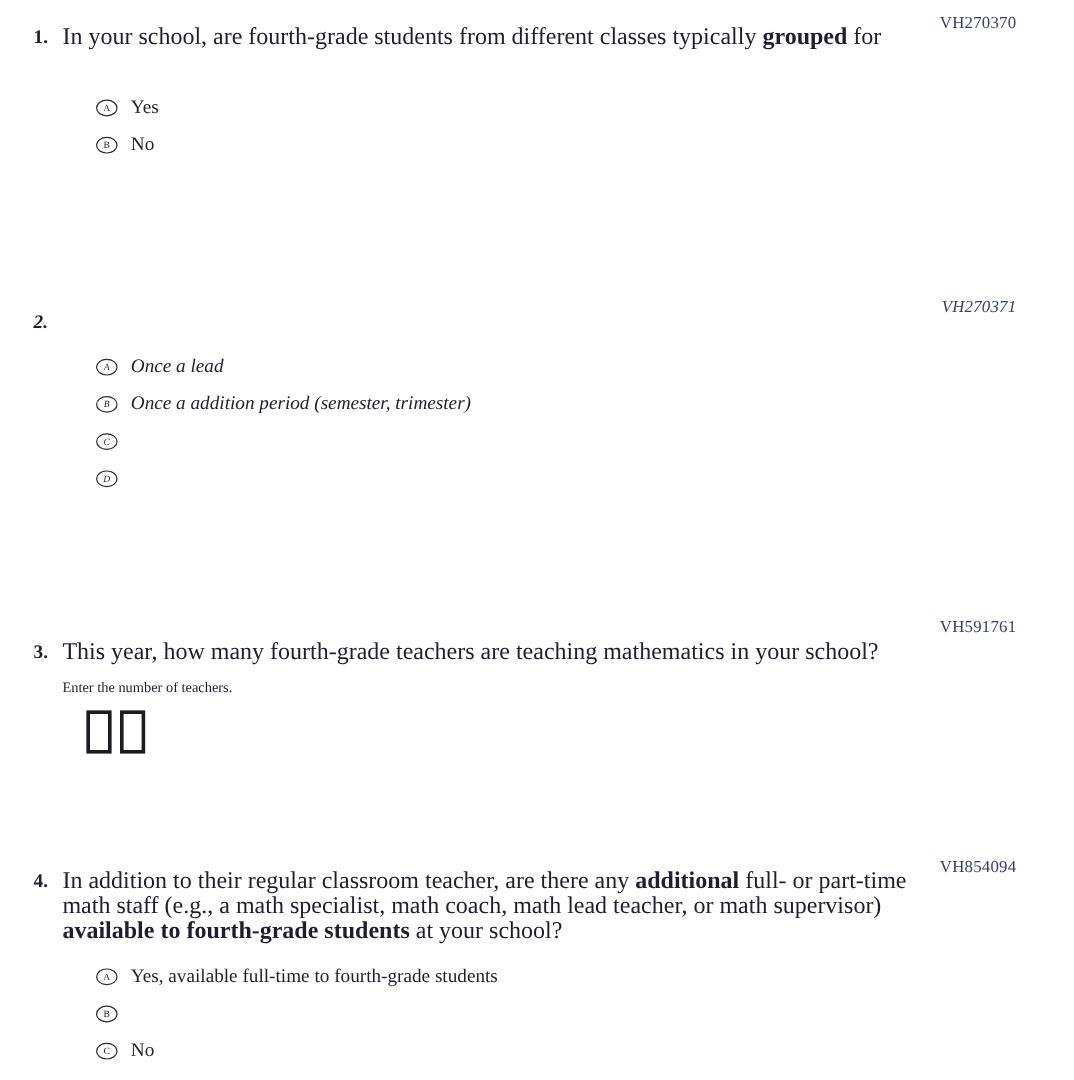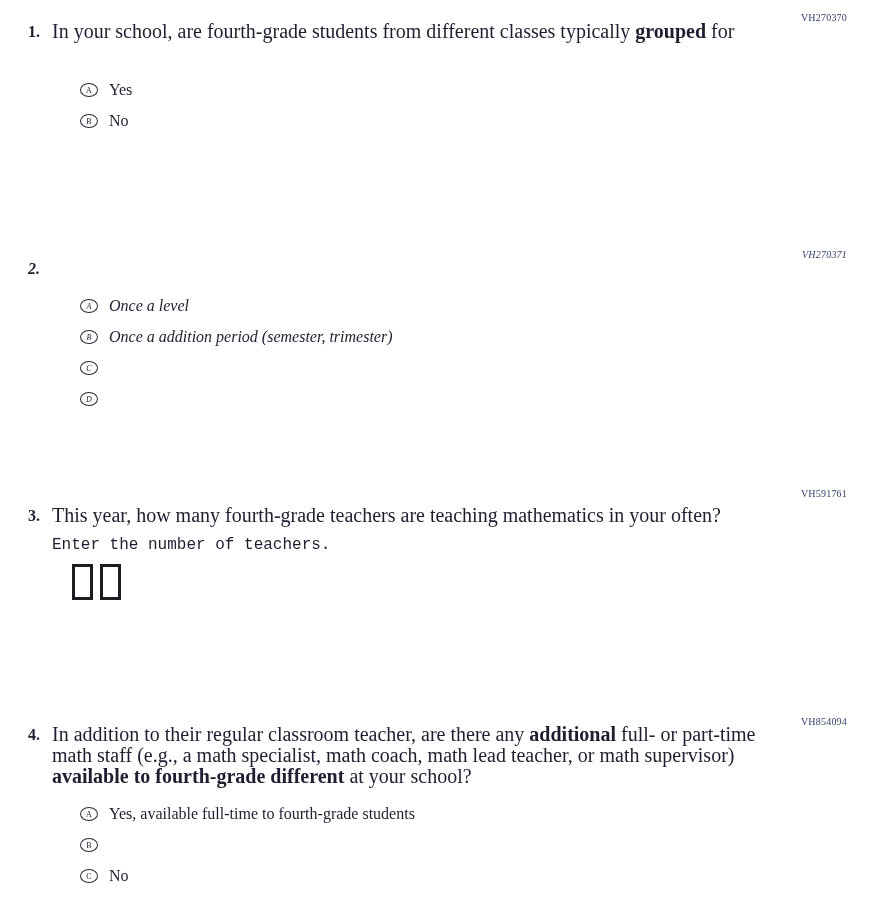--- a/index.html
+++ b/index.html
@@ -15,28 +15,28 @@
     font-family: "Liberation Serif", serif;
     color: #1e1e30;
   }
   .question {
     position: absolute;
     left: 28px;
     right: 28px;
   }
   .q1 { top: 12px; }
   .q2 { top: 249px; font-style: italic; }
-  .q3 { top: 488px; }
+  .q3 { top: 516px; }
   .q4 { top: 716px; }
 
   .code {
     position: absolute;
     top: 0;
     right: 20px;
-    font-size: 10px;
+    font-size: 14px;
     letter-spacing: 0.2px;
     color: #35406e;
   }
   .q-row {
     display: flex;
     margin-top: 9px;
   }
   .q3 .q-row { margin-top: 17px; }
   .q4 .q-row { margin-top: 8px; }
 
@@ -50,23 +50,22 @@
   .q-text {
     font-size: 20px;
     line-height: 21px;
     max-width: 710px;
   }
   .bold { font-weight: bold; }
 
   .q-subtext {
     margin-left: 24px;
     margin-top: 9px;
-    font-size: 16px;
-    line-height: 21px;
-    font-family: Liberation Mono, monospace;
+    font-size: 12px;
+    line-height: 21px;
   }
 
   .options {
     margin-top: 16px;
     margin-left: 52px;
   }
   .option {
     display: flex;
     align-items: center;
     height: 21px;
@@ -142,21 +141,21 @@
     <div class="code">VH270371</div>
     <div class="q-row">
       <div class="q-num">2.</div>
     </div>
 
     <div class="options">
   <div class="option">
     <span class="bubble">
             <span class="bubble-letter">A</span>
           </span>
-    <span class="option-label">Once a level</span>
+    <span class="option-label">Once a lead</span>
   </div>
 
   <div class="option">
     <span class="bubble">
             <span class="bubble-letter">B</span>
           </span>
     <span class="option-label">Once a addition period (semester, trimester)</span>
   </div>
 
   <div class="option">
@@ -171,35 +170,35 @@
           </span>
   </div>
 </div>
 
   </section>
 
   <section class="question q3">
     <div class="code">VH591761</div>
     <div class="q-row">
       <div class="q-num">3.</div>
-      <div class="q-text"><span>This year, how many fourth-grade teachers are teaching mathematics in your often?</span></div>
+      <div class="q-text"><span>This year, how many fourth-grade teachers are teaching mathematics in your school?</span></div>
     </div>
     <div class="q-subtext">Enter the number of teachers.</div>
 
     <div class="entry">
         <div class="digit-box"></div>
         <div class="digit-box"></div>
       </div>
   </section>
 
   <section class="question q4">
     <div class="code">VH854094</div>
     <div class="q-row">
       <div class="q-num">4.</div>
-      <div class="q-text"><span>In addition to their regular classroom teacher, are there any </span><span class="bold">additional</span><span> full- or part-time</span><br><span>math staff (e.g., a math specialist, math coach, math lead teacher, or math supervisor)</span><br><span class="bold">available to fourth-grade different</span><span> at your school?</span></div>
+      <div class="q-text"><span>In addition to their regular classroom teacher, are there any </span><span class="bold">additional</span><span> full- or part-time</span><br><span>math staff (e.g., a math specialist, math coach, math lead teacher, or math supervisor)</span><br><span class="bold">available to fourth-grade students</span><span> at your school?</span></div>
     </div>
 
     <div class="options">
   <div class="option">
     <span class="bubble">
             <span class="bubble-letter">A</span>
           </span>
     <span class="option-label">Yes, available full-time to fourth-grade students</span>
   </div>
 

